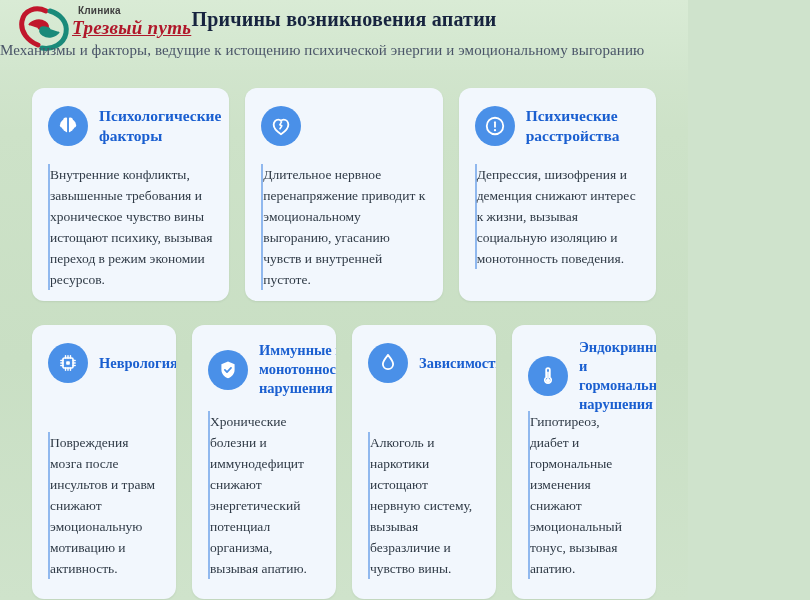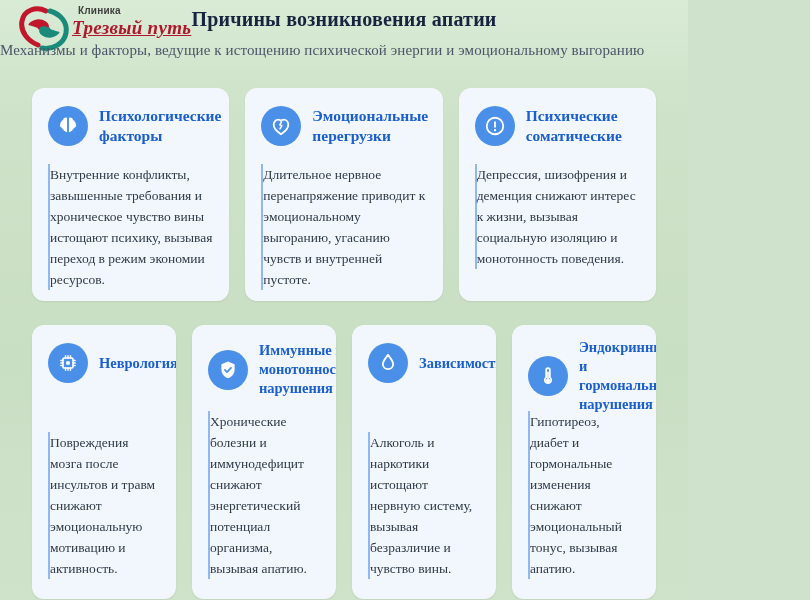--- a/index.html
+++ b/index.html
@@ -205,35 +205,34 @@
       </div>
 
       <div class="card">
         <div class="card-head">
           <span class="icon-circle">
             <svg width="22" height="22" viewBox="0 0 24 24">
               <path d="M12 21s-8-5.2-8-10.3C4 7.4 6.2 5 9.1 5c1.5 0 2.4.7 2.9 1.4.5-.7 1.4-1.4 2.9-1.4C17.8 5 20 7.4 20 10.7 20 15.8 12 21 12 21z" fill="none" stroke="#ffffff" stroke-width="2" stroke-linejoin="round"></path>
               <path d="M12.6 7.6l-1.9 3.1 2.2 1.1-2 3.2" fill="none" stroke="#ffffff" stroke-width="1.7" stroke-linecap="round" stroke-linejoin="round"></path>
             </svg>
           </span>
-          <div class="card-title">Эмоциональные перегрузки</div>
         </div>
         <div class="card-body">Длительное нервное перенапряжение приводит к эмоциональному выгоранию, угасанию чувств и внутренней пустоте.</div>
       </div>
 
       <div class="card">
         <div class="card-head">
           <span class="icon-circle">
             <svg width="22" height="22" viewBox="0 0 24 24">
               <circle cx="12" cy="12" r="9" fill="none" stroke="#ffffff" stroke-width="2"></circle>
               <rect x="11" y="6.8" width="2" height="7" rx="1" fill="#ffffff"></rect>
               <circle cx="12" cy="16.6" r="1.25" fill="#ffffff"></circle>
             </svg>
           </span>
-          <div class="card-title">Психические соматические</div>
+          <div class="card-title">Психические расстройства</div>
         </div>
         <div class="card-body">Депрессия, шизофрения и деменция снижают интерес к жизни, вызывая социальную изоляцию и монотонность поведения.</div>
       </div>
     </div>
 
     <div class="row row-bottom">
 
       <div class="card">
         <div class="card-head">
           <span class="icon-circle">

